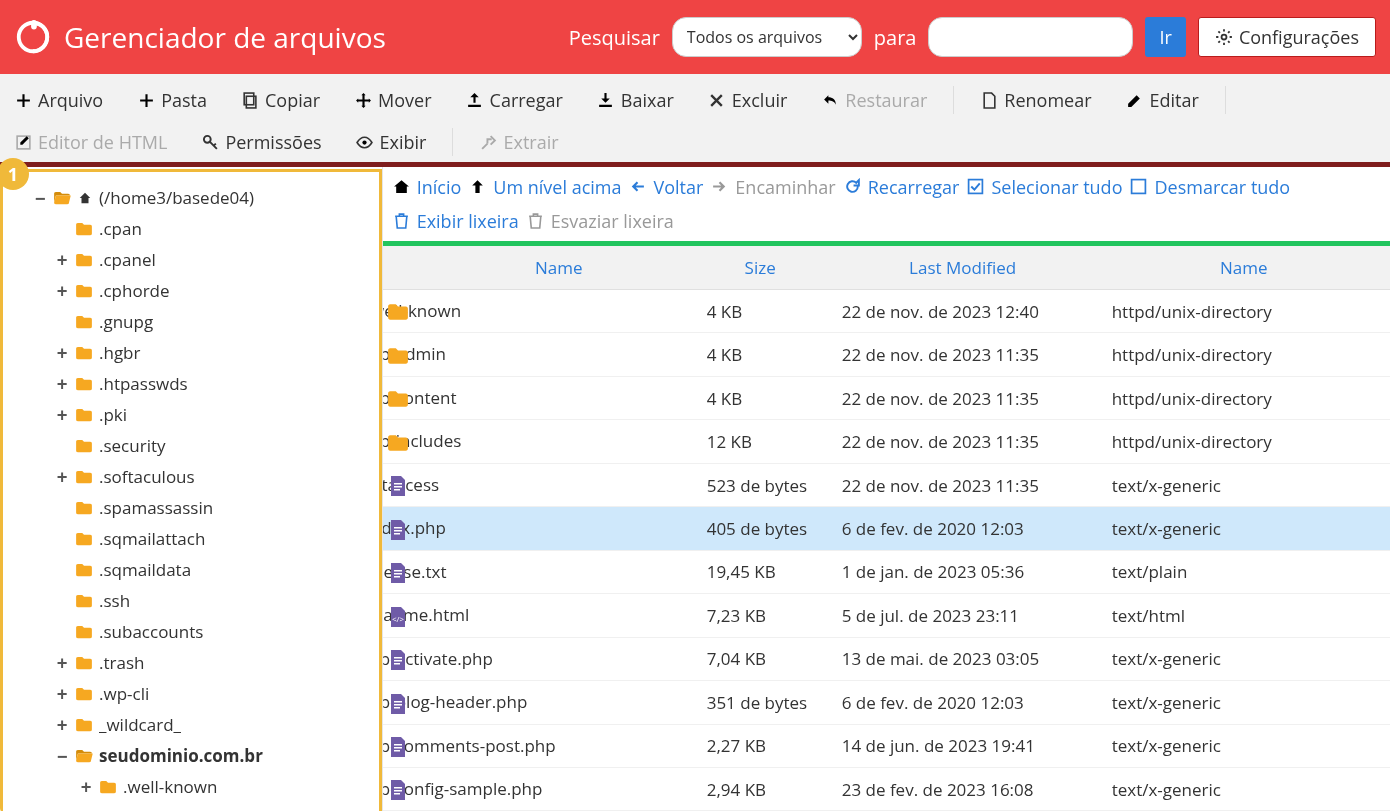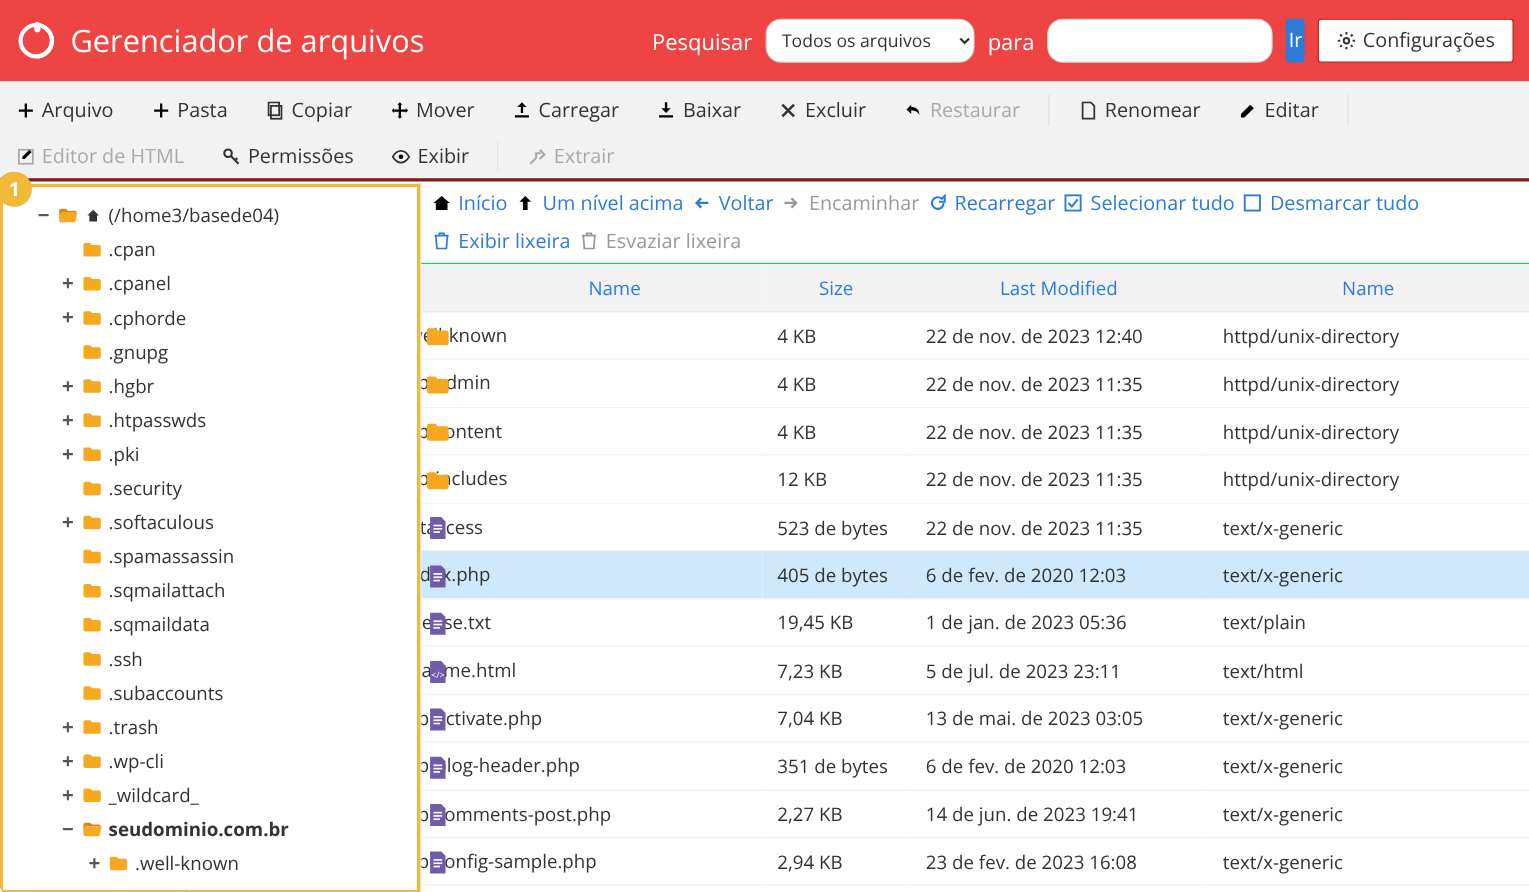--- a/index.html
+++ b/index.html
@@ -7,45 +7,45 @@
 
 
 .topbar { height:74px; background:#ef4444; display:flex; align-items:center; padding:0 14px; color:#fff; gap:12px; }
 .topbar .logo { width:38px; height:38px; flex:0 0 auto; }
 .topbar h1 { font-size:28px; font-weight:400; flex:0 0 auto; }
 .topbar .spacer { flex:1 1 auto; }
 .topbar label { font-size:20px; }
 .topbar select, .topbar input[type=text]{ height:40px; background:#fff; color:#333; border:1px solid #ccc; border-radius:14px; padding:0 10px; font-size:16px; }
 .topbar select { width:190px; }
 .topbar input[type=text]{ width:205px; }
-.topbar .go-btn { height:40px; padding:0 2px; background:#2b7cd9; color:#fff; border:none; border-radius:3px; font-size:18px; cursor:pointer; }
+.topbar .go-btn { height:40px; padding:0 14px; background:#2b7cd9; color:#fff; border:none; border-radius:3px; font-size:18px; cursor:pointer; }
 .topbar .cfg-btn { height:40px; padding:0 16px; background:#fff; color:#333; border:1px solid #b91c1c; border-radius:3px; font-size:18px; cursor:pointer; display:flex; align-items:center; gap:6px; }
 
 
-.toolbar { background:#f2f2f2; border-bottom:3px solid #7f1d1d; padding:8px 6px 2px 6px; display:flex; flex-wrap:wrap; gap:6px 18px; align-items:center; }
+.toolbar { background:#f2f2f2; border-bottom:5px solid #7f1d1d; padding:8px 6px 2px 6px; display:flex; flex-wrap:wrap; gap:6px 18px; align-items:center; }
 .tool-item { display:inline-flex; align-items:center; gap:6px; padding:6px 8px; font-size:18px; color:#333; cursor:pointer; border-radius:3px; }
 .tool-item.disabled { color:#aaa; cursor:default; }
 .tool-item .ic { width:18px; height:18px; display:inline-flex; align-items:center; justify-content:center; }
 .tool-sep { width:1px; height:28px; background:#ddd; }
 
 
 .main { display:flex; height:calc(811px - 74px - 90px); }
 .sidebar-wrap { position:relative; width:456px; border:3px solid #f0b93a; border-top-left-radius:6px; border-bottom-left-radius:6px; margin-top:2px; }
 .badge-num { position:absolute; left:-6px; top:-14px; width:32px; height:32px; border-radius:50%; background:#f0b93a; color:#fff; font-weight:700; display:flex; align-items:center; justify-content:center; font-size:18px; z-index:5; }
 .sidebar { height:100%; overflow-y:scroll; background:#fff; padding:10px 4px 10px 6px; }
 .sidebar::-webkit-scrollbar{width:16px;} .sidebar::-webkit-scrollbar-thumb{background:#c6c6c6;border-radius:8px;border:3px solid #fff;}
 .tree-row { display:flex; align-items:center; gap:6px; padding:4px 0 4px 0; font-size:17px; color:#333; white-space:nowrap; cursor:pointer; }
 .tree-row .toggle { width:14px; text-align:center; font-weight:700; color:#555; font-family:monospace; }
 .tree-row .folder-ic { width:18px; height:14px; }
 .tree-row.bold { font-weight:700; }
 .ind1{padding-left:24px;} .ind2{padding-left:46px;} .ind3{padding-left:70px;}
 
 
 .content { flex:1 1 auto; display:flex; flex-direction:column; border-left:1px solid #e5e5e5; }
-.actionbar { padding:8px 10px; display:flex; flex-wrap:wrap; gap:10px 8px; border-bottom:1px solid #22c55e; }
+.actionbar { padding:8px 10px; display:flex; flex-wrap:wrap; gap:10px 8px; border-bottom:5px solid #22c55e; }
 .ab-item { display:inline-flex; align-items:center; gap:6px; font-size:18px; color:#2b7cd9; cursor:pointer; }
 .ab-item.disabled { color:#999; cursor:default; }
 .ab-item .ic{width:18px;height:18px;}
 
 .table-wrap { flex:1 1 auto; overflow-y:scroll; position:relative; }
 .table-wrap::-webkit-scrollbar{width:16px;} .table-wrap::-webkit-scrollbar-thumb{background:#c6c6c6;border-radius:8px;border:3px solid #fff;}
 table.files { width:100%; border-collapse:collapse; }
 table.files thead th { text-align:center; font-weight:400; color:#2b7cd9; background:#f2f2f2; padding:10px 14px; position:sticky; top:0; font-size:17px; border-bottom:1px solid #e0e0e0; cursor:pointer; }
 table.files td { padding:9px 14px; font-size:17px; color:#333; border-bottom:1px solid #f0f0f0; white-space:nowrap; }
 table.files tr.sel td { background:#cfe8fb; }

